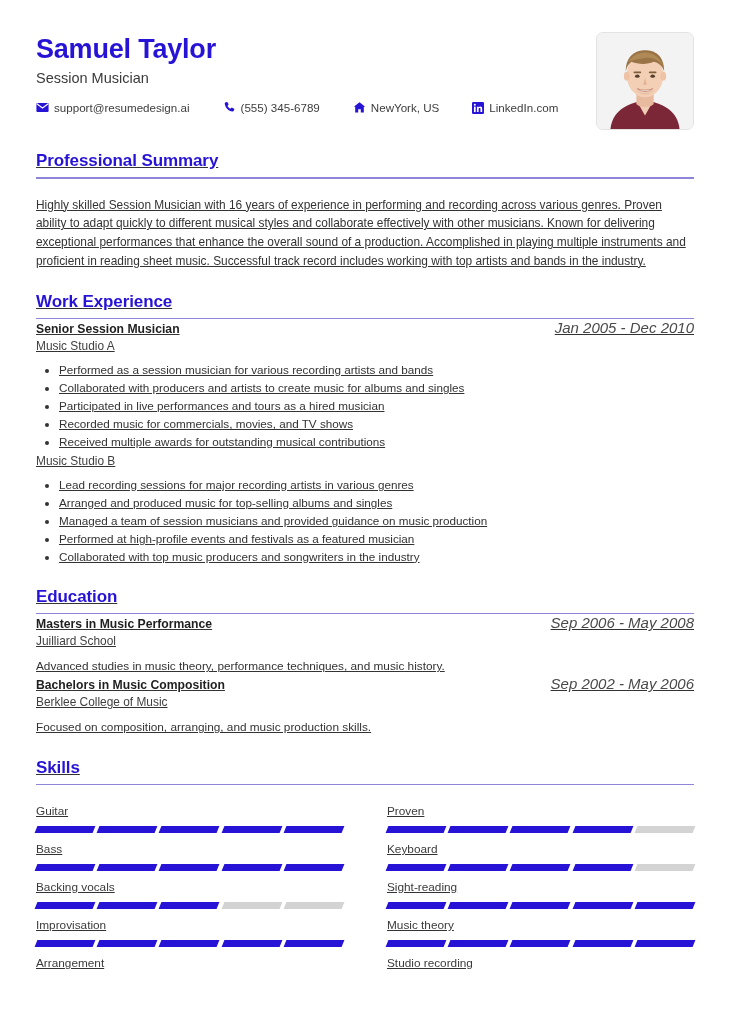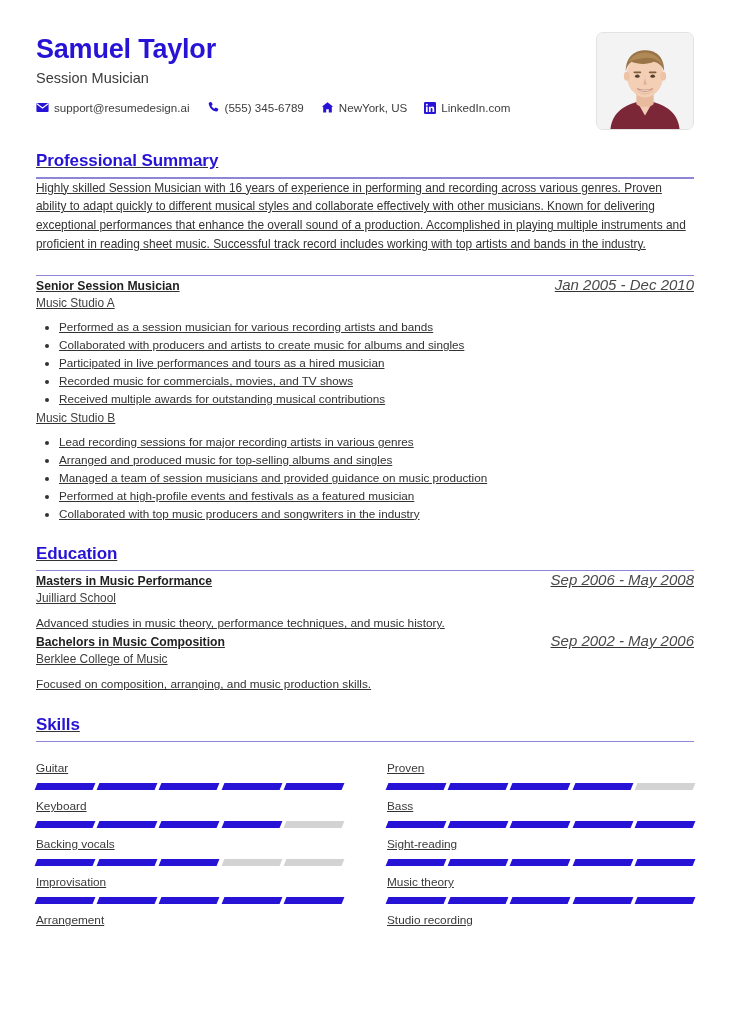--- a/index.html
+++ b/index.html
@@ -19,21 +19,21 @@
   .header-left { padding-top: 2px; }
   .name {
     font-size: 27px; font-weight: bold; color: #2613d6;
     letter-spacing: -0.2px; line-height: 1.15; margin: 0;
   }
   .job-title {
     font-size: 14.5px; color: #3a3a3a; margin-top: 5px; font-weight: normal;
   }
   .contact-row {
     display: flex; flex-wrap: wrap;
-    margin-top: 15px; gap: 0px;
+    margin-top: 15px; gap: 16px;
   }
   .contact-item {
     display: flex; align-items: center; gap: 5px;
     font-size: 11.6px; color: #3d3d3d; margin-right: 17px; white-space: nowrap;
   }
   .contact-item svg { display: block; flex: none; }
 
   .photo {
     width: 98px; height: 98px; border-radius: 7px;
     border: 1px solid #e3e3e3; overflow: hidden; flex: none;
@@ -44,21 +44,21 @@
   
   .section { margin-top: 21px; text-decoration: underline; }
   .section-title {
     font-size: 17px; font-weight: bold; color: #2613d6;
     margin: 0 0 6px 0; letter-spacing: -0.1px;
   }
   .section-rule { height: 1.5px; background: #8d86d8; width: 100%; }
 
   .summary-text {
     font-size: 11.9px; line-height: 1.58; color: #333333;
-    margin-top: 0; text-align: left;
+    margin-top: 17px; text-align: left;
   }
 
   
   .entry { }
   .entry:first-of-type { margin-top: 13px; }
   .entry-head { display: flex; justify-content: space-between; align-items: baseline; }
   .entry-title { font-size: 12.2px; font-weight: bold; color: #1f1f1f; }
   .entry-date { font-size: 15px; font-style: italic; color: #4a4a4a; white-space: nowrap; padding-left: 12px; }
   .entry-org { font-size: 11.9px; color: #3f3f3f; margin-top: 3px; }
   .bullets { margin: 9px 0 0 0; padding-left: 23px; }
@@ -166,20 +166,21 @@
     </div>
   </div>
 
   <div class="section">
     <h2 class="section-title">Professional Summary</h2>
     <div class="section-rule"></div>
     <p class="summary-text">Highly skilled Session Musician with 16 years of experience in performing and recording across various genres. Proven ability to adapt quickly to different musical styles and collaborate effectively with other musicians. Known for delivering exceptional performances that enhance the overall sound of a production. Accomplished in playing multiple instruments and proficient in reading sheet music. Successful track record includes working with top artists and bands in the industry.</p>
   </div>
 
   <div class="section">
+    <h2 class="section-title">Work Experience</h2>
     <div class="section-rule"></div>
 
     <div class="entry">
       <div class="entry-head">
         <span class="entry-title">Senior Session Musician</span>
         <span class="entry-date">Jan 2005 - Dec 2010</span>
       </div>
       <div class="entry-org">Music Studio A</div>
       <ul class="bullets">
         <li>Performed as a session musician for various recording artists and bands</li>
@@ -243,37 +244,37 @@
           <div class="skill-label">Proven</div>
           <div class="skill-bar">
             <span class="seg on"></span>
             <span class="seg on"></span>
             <span class="seg on"></span>
             <span class="seg on"></span>
             <span class="seg"></span>
           </div>
         </div>
         <div class="skill">
+          <div class="skill-label">Bass</div>
+          <div class="skill-bar">
+            <span class="seg on"></span>
+            <span class="seg on"></span>
+            <span class="seg on"></span>
+            <span class="seg on"></span>
+            <span class="seg on"></span>
+          </div>
+        </div>
+        <div class="skill">
           <div class="skill-label">Keyboard</div>
           <div class="skill-bar">
             <span class="seg on"></span>
             <span class="seg on"></span>
             <span class="seg on"></span>
             <span class="seg on"></span>
             <span class="seg"></span>
-          </div>
-        </div>
-        <div class="skill">
-          <div class="skill-label">Bass</div>
-          <div class="skill-bar">
-            <span class="seg on"></span>
-            <span class="seg on"></span>
-            <span class="seg on"></span>
-            <span class="seg on"></span>
-            <span class="seg on"></span>
           </div>
         </div>
         <div class="skill">
           <div class="skill-label">Backing vocals</div>
           <div class="skill-bar">
             <span class="seg on"></span>
             <span class="seg on"></span>
             <span class="seg on"></span>
             <span class="seg"></span>
             <span class="seg"></span>

